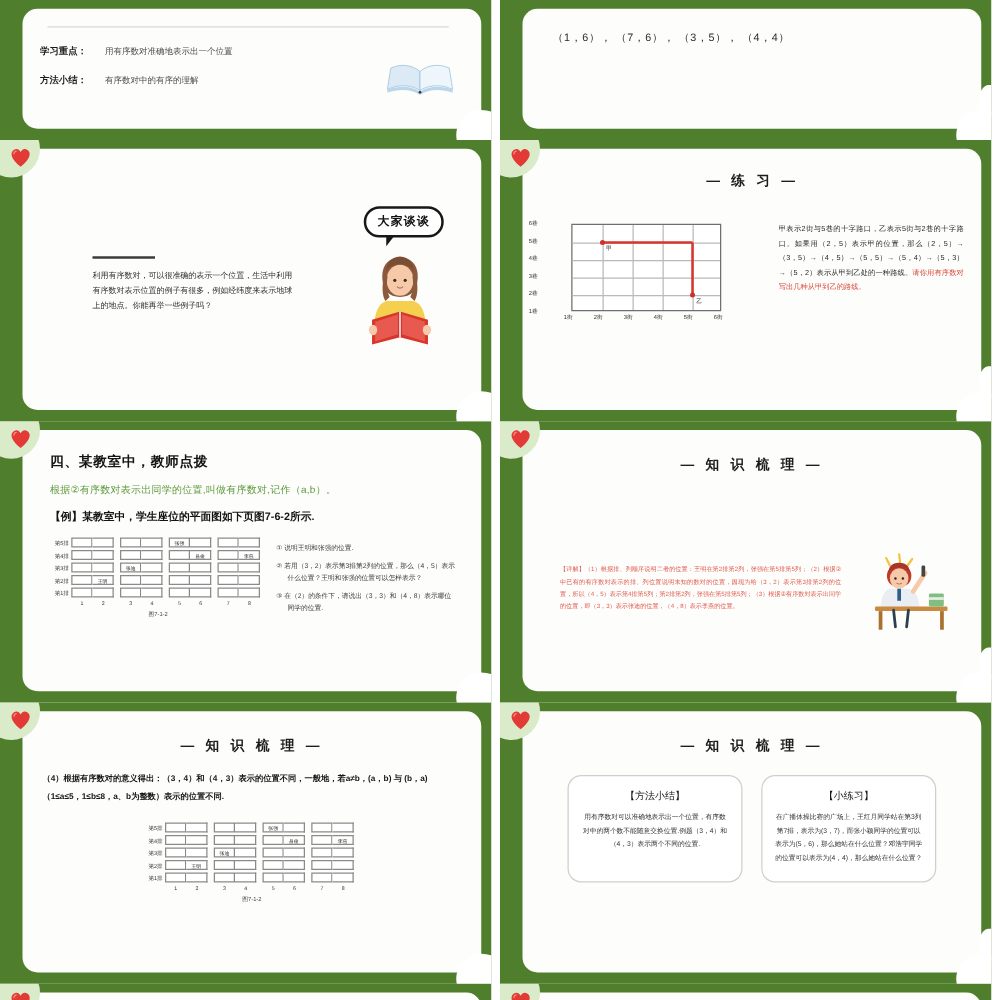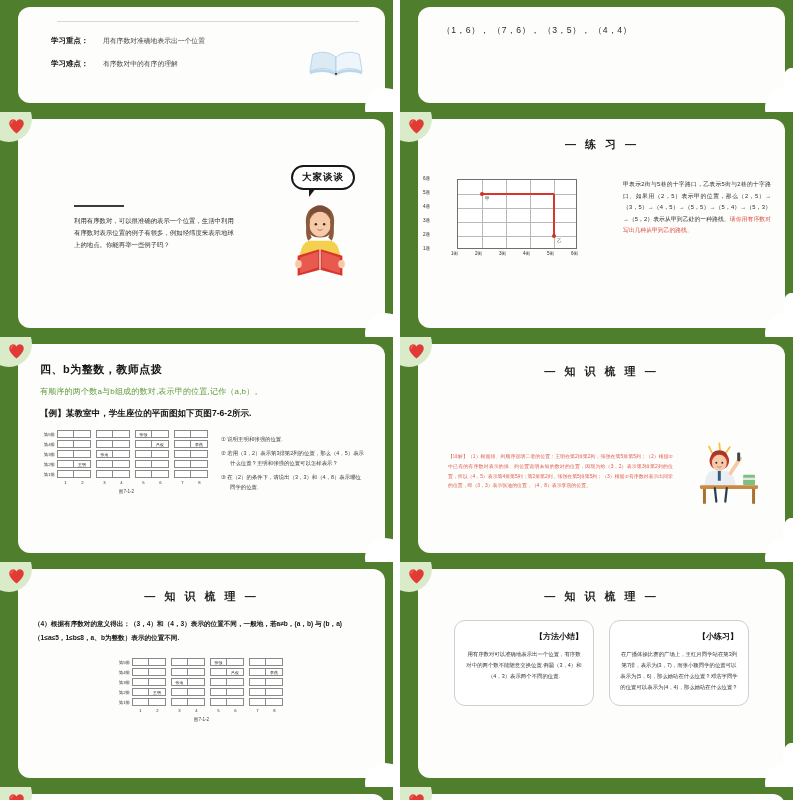--- a/index.html
+++ b/index.html
@@ -57,21 +57,21 @@
     border-radius:60% 0 60% 60%;
   }
   
   .s-title{
     text-align:center; font-weight:bold; color:#1d1d1d;
     letter-spacing:3px;
   }
   .red{ color:#d94b3e; }
 
   
-  .s1 .s-body{ padding:14px 20px 0 33px; position:relative; height:100%; }
+  .s1 .s-body{ padding:14px 20px 0 14px; position:relative; height:100%; }
   .s1 .rule{ height:1px;background:#d8d8d8; margin:0 6px 14px 6px;}
   .kv{ display:flex; align-items:flex-start; margin-bottom:13px; }
   .kv .k{ font-weight:bold; font-size:7.5px; color:#1c1c1c; width:52px; flex:none;}
   .kv .v{ font-size:6.8px; color:#4a4a4a; }
   .book{ position:absolute; right:22px; bottom:26px; width:54px;height:28px;}
 
   
   .s2 .s-body{ padding:18px 24px; }
   .s2 .line{ font-size:8.6px; color:#2b2b2b; letter-spacing:.6px; margin-bottom:13px;}
 
@@ -124,21 +124,21 @@
 
   
   .s8 .s-body{ padding:12px 18px 0 18px; height:100%; }
   .s8 .s-title{ font-size:11px; margin:8px 0 16px 0;}
   .cards{ display:flex; gap:15px; justify-content:center; }
   .card{
     border:1px solid #cfcfcf; border-radius:11px;
     width:140px; padding:10px 10px 12px 10px;
     background:#fff;
   }
-  .card h4{ text-align:right; font-size:8px; font-weight:bold; color:#141414; margin-bottom:7px;}
+  .card h4{ text-align:center; font-size:8px; font-weight:normal; color:#141414; margin-bottom:7px;}
   .card p{ font-size:5.4px; line-height:2.05; color:#333; text-align:center;}
 
   
   .seat-chart{ position:relative; }
   .seat-row{ display:flex; align-items:center; margin-bottom:2px;}
   .row-lbl{ font-size:4.4px; color:#333; width:15px; text-align:right; margin-right:2px; flex:none;}
   .desk-grp{ display:flex; margin-right:5px;}
   .desk{
     border:.6px solid #8a8a8a; background:#fff;
     display:flex; align-items:center; justify-content:center;
@@ -165,21 +165,21 @@
 
   <div class="slide pad s1">
     <div class="slide-inner">
       <div class="s-body">
         <div class="rule"></div>
         <div class="kv">
           <div class="k">学习重点：</div>
           <div class="v">用有序数对准确地表示出一个位置</div>
         </div>
         <div class="kv">
-          <div class="k">学习难点：</div>
+          <div class="k">方法小结：</div>
           <div class="v">有序数对中的有序的理解</div>
         </div>
         <svg class="book" viewBox="0 0 120 62">
           <path d="M60 18 C46 6,26 4,8 12 L2 50 C22 40,46 42,60 52 Z" fill="#dceaf5" stroke="#9cc2dd" stroke-width="1.4"></path>
           <path d="M60 18 C74 6,94 4,112 12 L118 50 C98 40,74 42,60 52 Z" fill="#eef5fb" stroke="#9cc2dd" stroke-width="1.4"></path>
           <path d="M2 50 C24 42,46 44,60 54 C74 44,96 42,118 50 L118 56 C96 48,74 50,60 60 C46 50,24 48,2 56 Z" fill="#b9d6ea"></path>
           <circle cx="60" cy="55" r="2.4" fill="#2f2f2f"></circle>
         </svg>
       </div>
     </div>
@@ -284,22 +284,22 @@
   </div>
 
   <div class="slide pad s5">
     <div class="corner-blob"></div>
     <svg class="heart" viewBox="0 0 24 22">
       <path d="M12 21 C2 13,1 7,5 4 C8.4 1.6,11 4,12 6 C13 4,15.6 1.6,19 4 C23 7,22 13,12 21 Z" fill="#e23b36"></path>
       <path d="M7.5 5.2 C6 5.6,5.2 6.6,5.3 8" stroke="#ff8f86" stroke-width="1.2" fill="none" stroke-linecap="round"></path>
     </svg>
     <div class="slide-inner">
       <div class="s-body">
-        <h2>四、b为整数，教师点拨</h2>
-        <div class="defn">有顺序的两个数a与b组成的数对,表示甲的位置,记作（a,b）。</div>
+        <h2>四、某教室中，教师点拨</h2>
+        <div class="defn">根据②有序数对表示出同学的位置,叫做有序数对,记作（a,b）。</div>
         <h3>【例】某教室中，学生座位的平面图如下页图7-6-2所示.</h3>
         <div class="two">
           <div class="seat-chart" id="seat5">
               <div>
                 <div class="seat-row">
                   <div class="row-lbl">第5排</div>
                   <div class="desk-grp">
                     <div class="desk" style="width: 17px; height: 8px;"></div>
                     <div class="desk" style="width: 17px; height: 8px; border-left: none;"></div>
                   </div>

